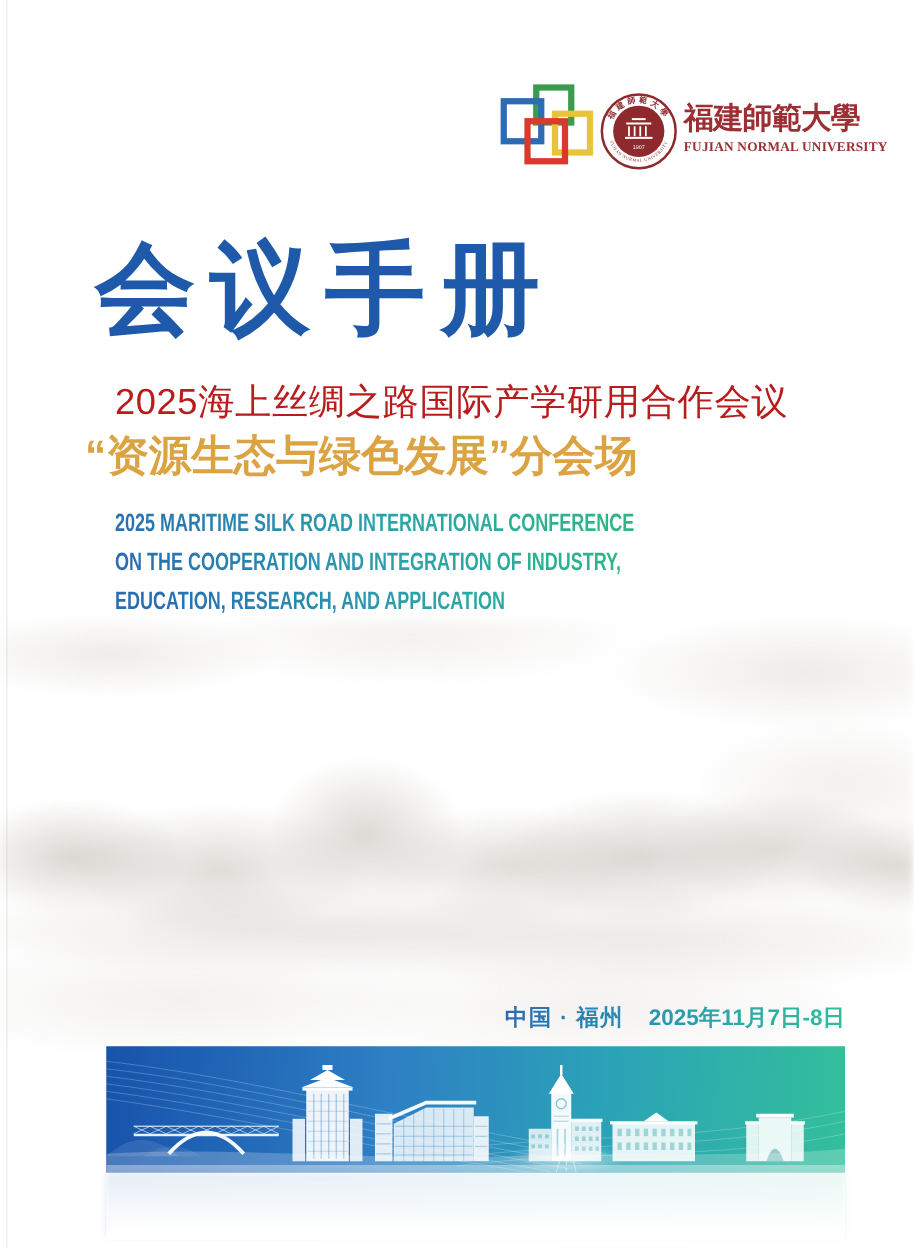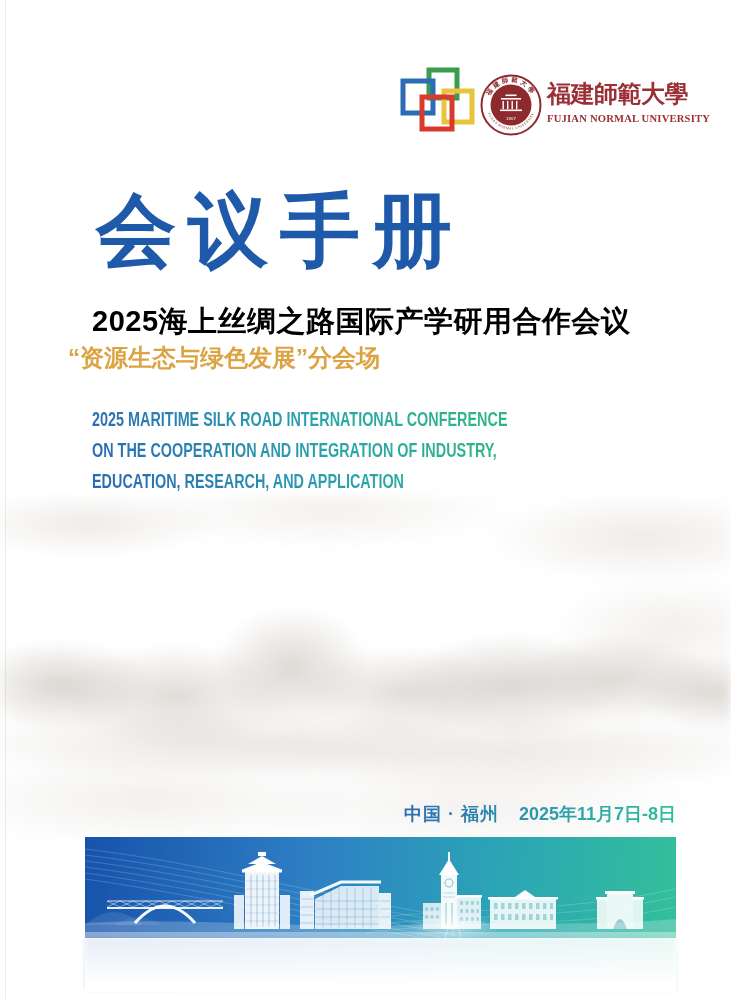--- a/index.html
+++ b/index.html
@@ -19,28 +19,28 @@
     color:#9b2f33; letter-spacing:-0.5px; white-space:nowrap;
   }
   .wordmark-en {
     font-family:"Liberation Serif", serif; font-weight:600; font-size:10.6px;
     color:#9b2f33; letter-spacing:0.2px; margin-top:3px; white-space:nowrap;
   }
 
   
   .main-title {
     position:absolute; left:76px; top:188px; font-size:80px; font-weight:900;
-    letter-spacing:12px; line-height:1.08; color:#1e5aa9; white-space:nowrap;margin-left:20px;
+    letter-spacing:12px; line-height:1.08; color:#1e5aa9; white-space:nowrap;
   }
   .sub-cn {
-    position:absolute; left:92px; top:302px; font-size:29px; font-weight:700;
-    color:#000000; letter-spacing:0.5px; white-space:nowrap;text-align:center;
+    position:absolute; left:92px; top:302px; font-size:29px; font-weight:400;
+    color:#b91c1c; letter-spacing:0.5px; white-space:nowrap;text-align:center;
   }
   .sub-session {
-    position:absolute; left:68px; top:342px; font-size:24px; font-weight:800;
+    position:absolute; left:68px; top:342px; font-size:34px; font-weight:800;
     color:#dba342; white-space:nowrap;
   }
   .en-block {
     position:absolute; left:92px; top:404px; font-size:20px; font-weight:700;
     line-height:31px; white-space:nowrap;
     transform:scaleX(0.72); transform-origin:left top;
     background:linear-gradient(52deg,#2a6cb3 8%,#2aa2ab 55%,#2eb489 90%);
     -webkit-background-clip:text; background-clip:text;
     color:transparent;
   }

